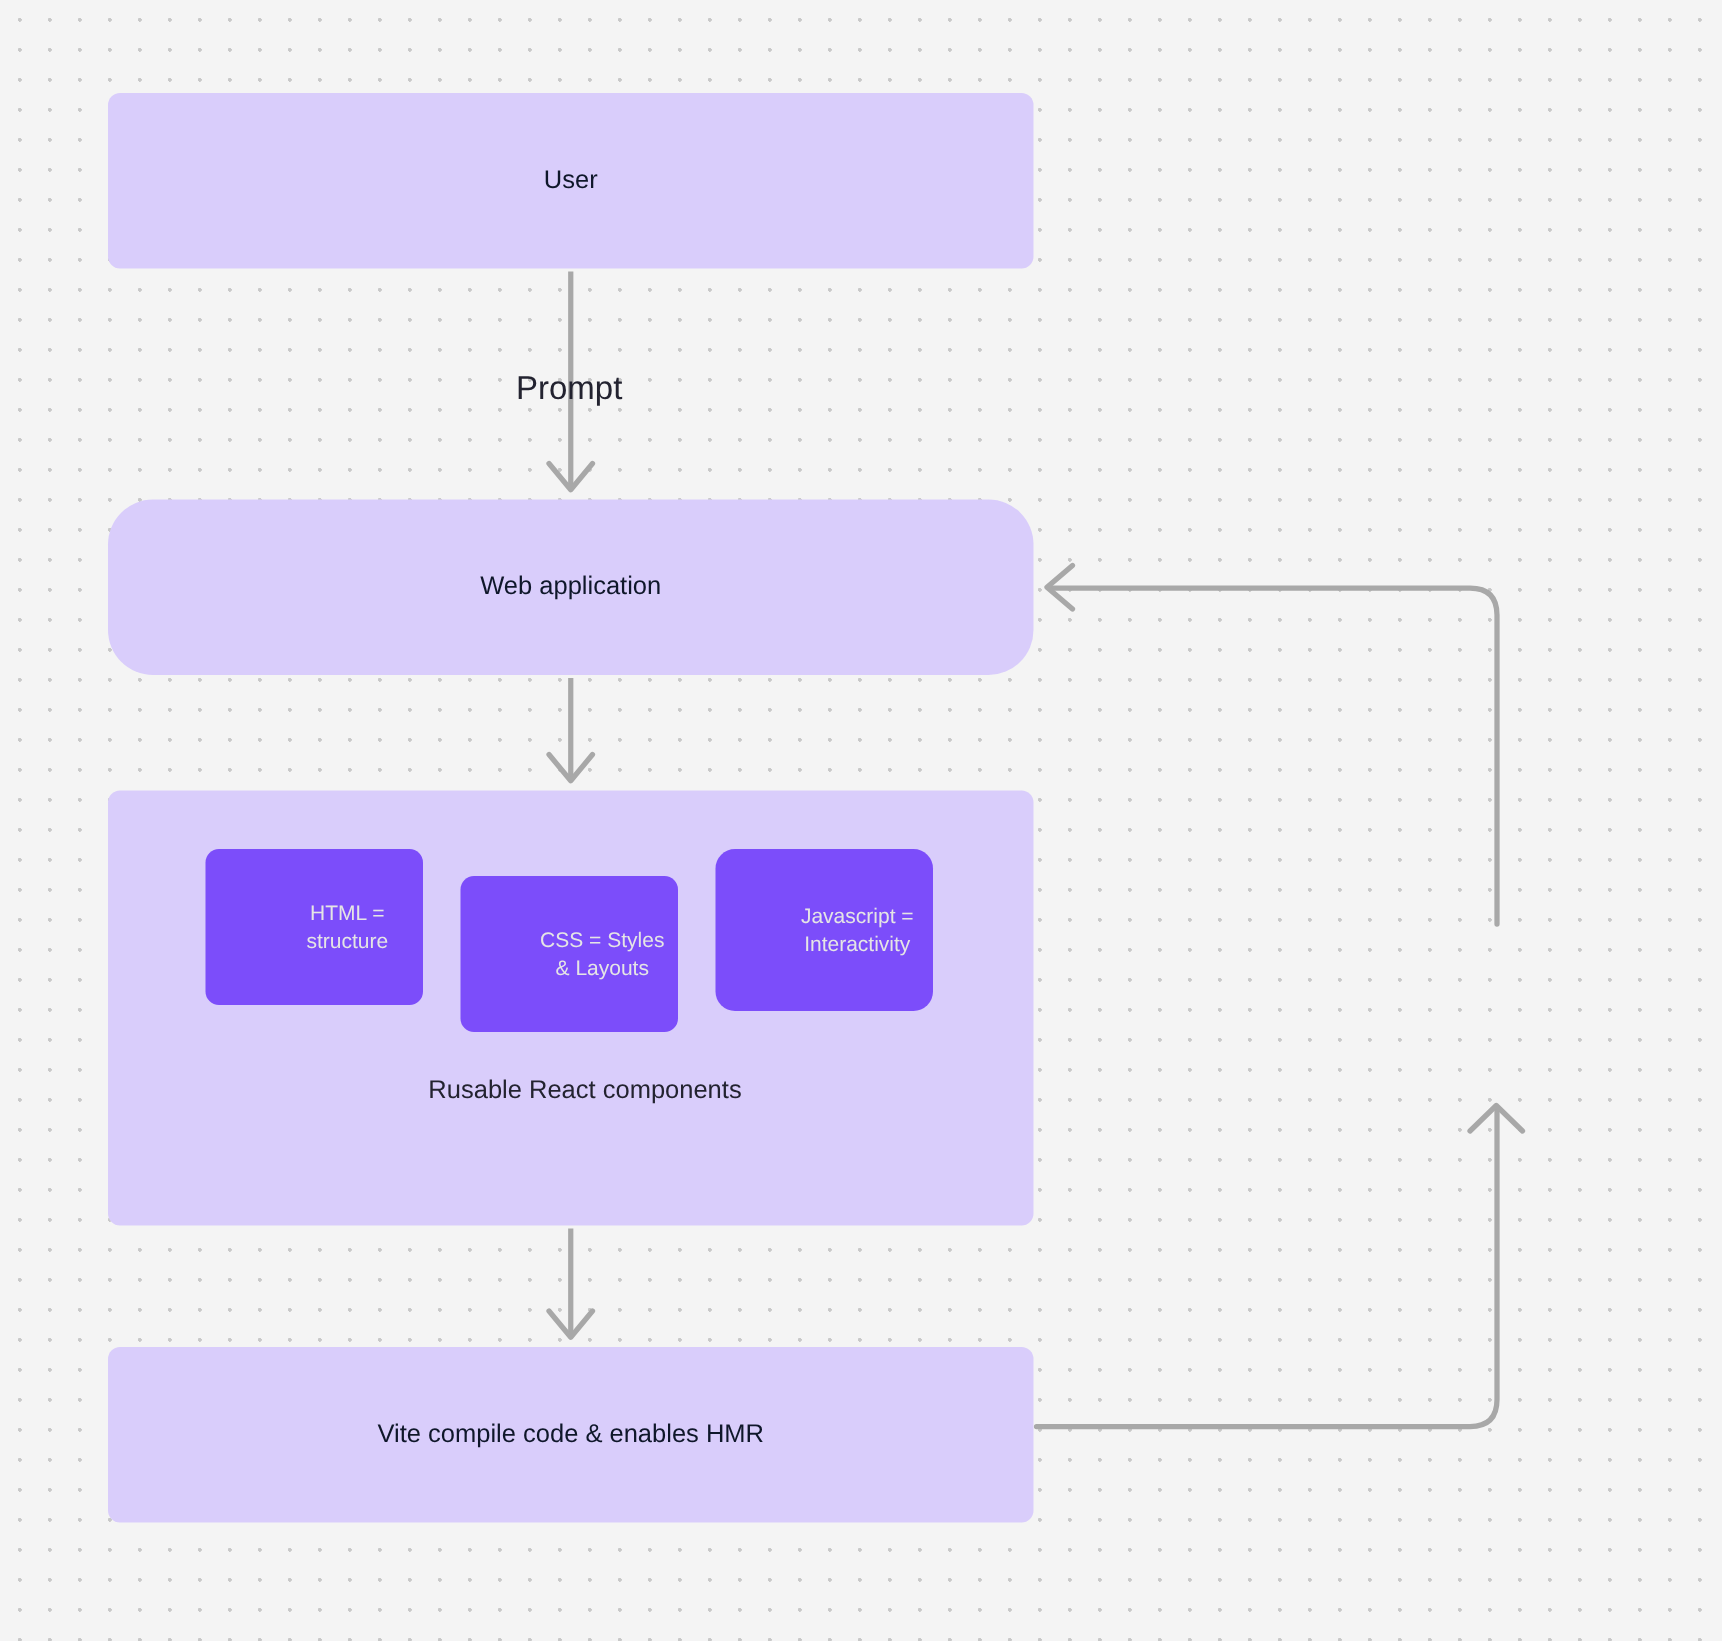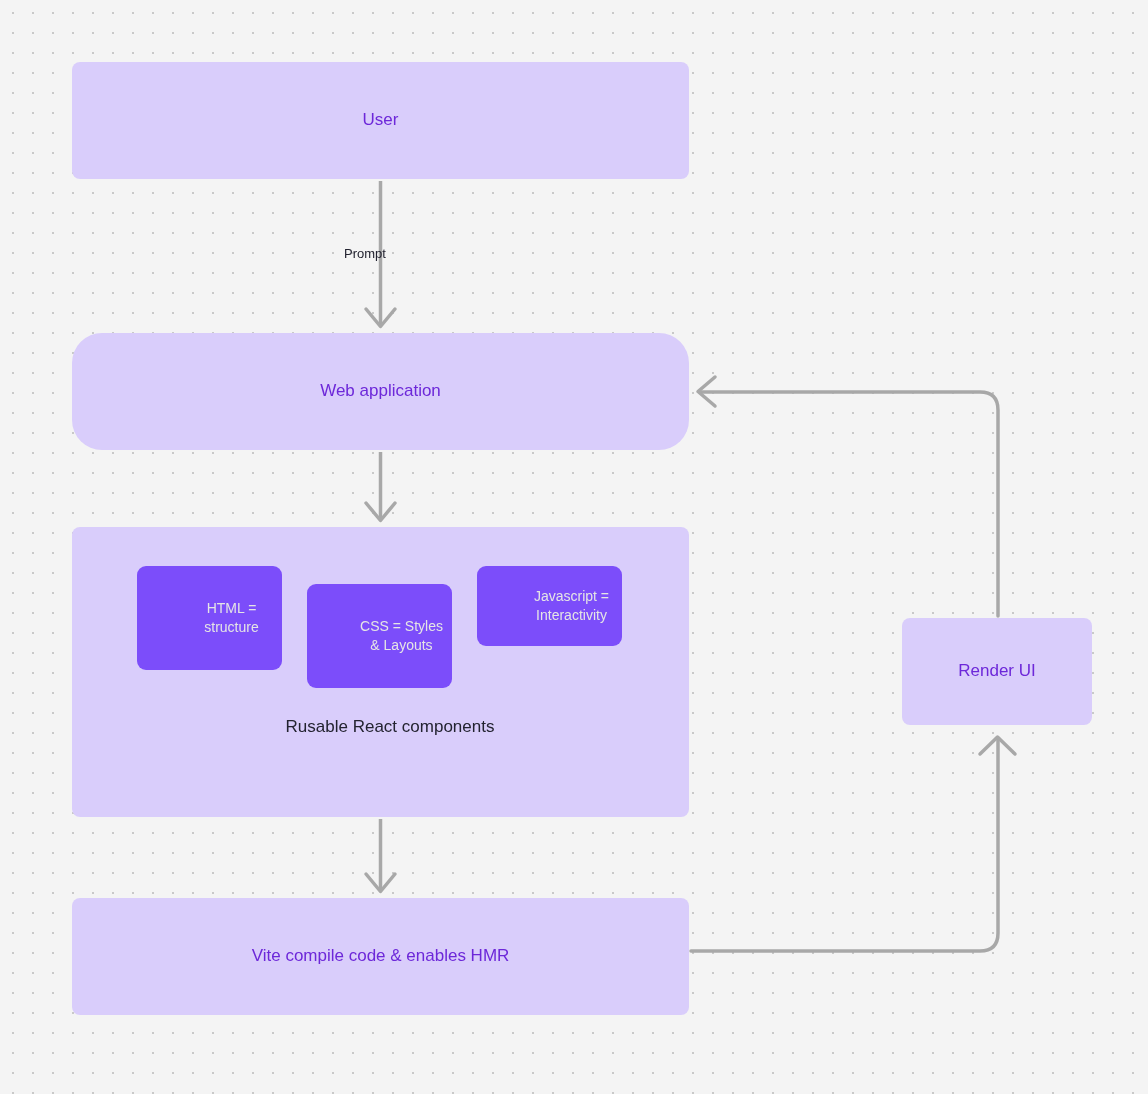--- a/index.html
+++ b/index.html
@@ -39,21 +39,21 @@
     box-sizing: border-box;
     border-radius: 8px;
     display: flex;
     align-items: center;
     justify-content: center;
     text-align: center;
   }
 
   .node-lav {
     background-color: #d9cdfb;
-    color: #6d28d9;
+    color: #0f172a;
     font-size: 17px;
     line-height: 1.35;
   }
 
   .node-violet {
     background-color: #7c4dfa;
     color: #e5e5e5;
     font-size: 14px;
     line-height: 1.35;
     border-radius: 9px;
@@ -62,36 +62,36 @@
 
   
   #node-user        { left: 72px;  top: 62px;  width: 617px; height: 117px; }
   #node-webapp      { left: 72px;  top: 333px; width: 617px; height: 117px; border-radius: 30px; }
   #node-components  { left: 72px;  top: 527px; width: 617px; height: 290px; }
   #node-vite        { left: 72px;  top: 898px; width: 617px; height: 117px; }
   #node-renderui    { left: 902px; top: 618px; width: 190px; height: 107px; }
 
   #node-html { left: 137px; top: 566px; width: 145px; height: 104px; }
   #node-css  { left: 307px; top: 584px; width: 145px; height: 104px; }
-  #node-js   { left: 477px; top: 566px; width: 145px; height: 80px; }
+  #node-js   { left: 477px; top: 566px; width: 145px; height: 108px; border-radius: 13px; }
 
   .group-caption {
     position: absolute;
     left: 72px;
     top: 716px;
     width: 636px;
     text-align: center;
     font-size: 17px;
     color: #232330;
     line-height: 1.35;
   }
 
   .edge-label {
     position: absolute;
-    font-size: 13px;
+    font-size: 22px;
     color: #232330;
     background: transparent;
     white-space: nowrap;
   }
   #label-prompt { left: 344px; top: 246px; }
 </style>
 </head>
 <body>
 
 <div id="canvas">
@@ -156,17 +156,14 @@
       <span>Interactivity</span>
     </span>
   </div>
 
   <div class="group-caption">Rusable React components</div>
 
   <div class="node node-lav" id="node-vite">
     <span>Vite compile code &amp; enables HMR</span>
   </div>
 
-  <div class="node node-lav" id="node-renderui">
-    <span>Render UI</span>
-  </div>
 
 </div>
 
 </body></html>

